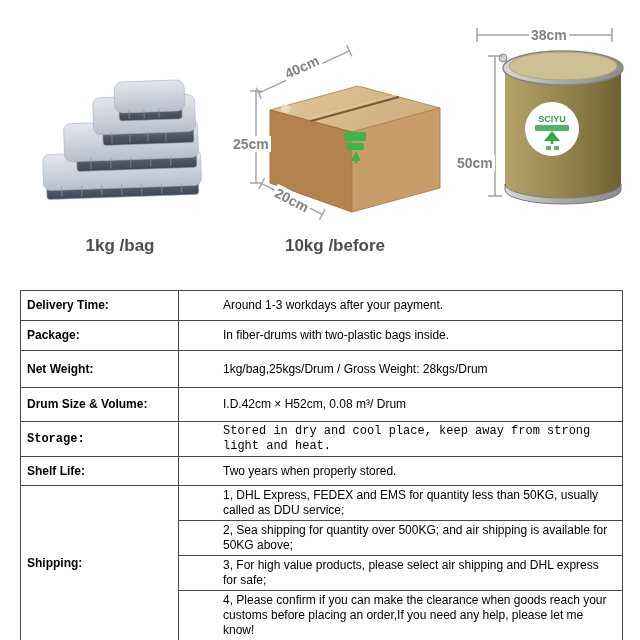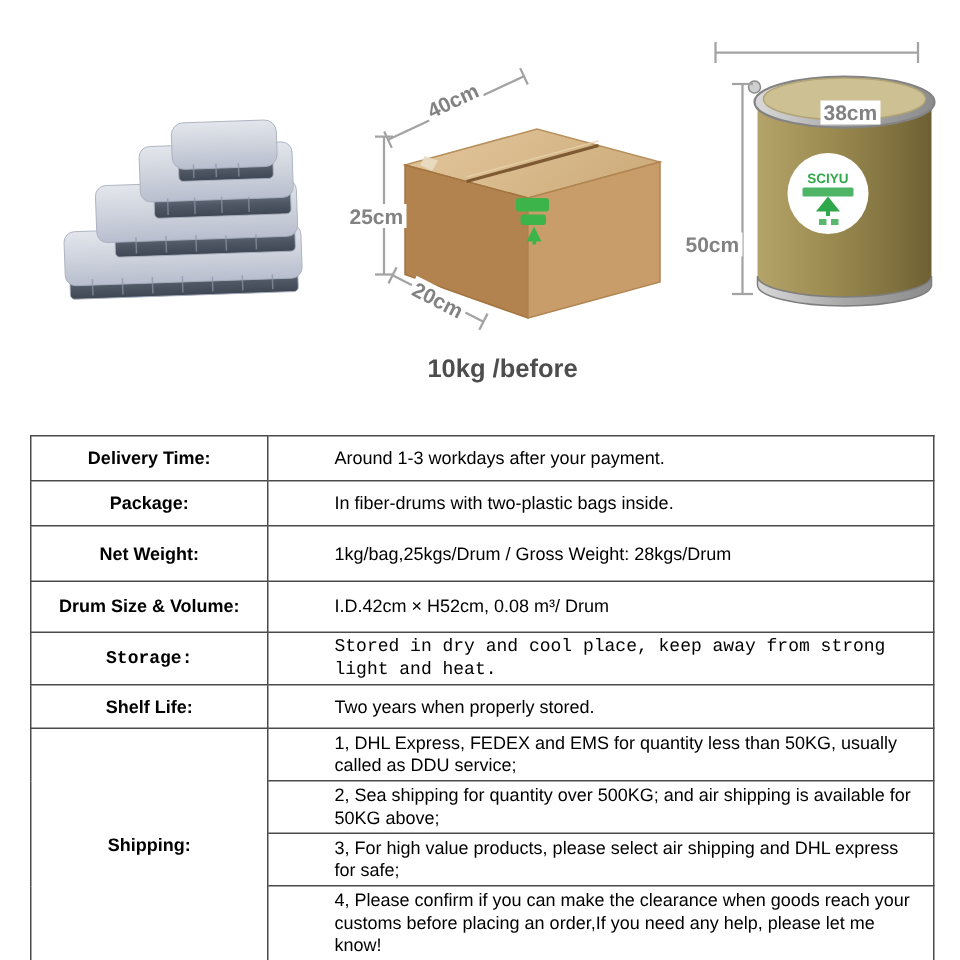--- a/index.html
+++ b/index.html
@@ -17,21 +17,21 @@
            text-align:center;white-space:nowrap;}
   .caption-bag{left:60px;width:120px;}
   .caption-carton{left:265px;width:140px;}
   .caption-drum{left:486px;width:126px;}
 
   .spec-table{position:absolute;left:20px;top:290px;width:602px;border-collapse:collapse;
               table-layout:fixed;}
   .spec-table td{border:1px solid #4a4a4a;box-sizing:border-box;
                  font-size:12px;line-height:15px;color:#000;
                  padding:2px 6px;vertical-align:middle;word-wrap:break-word;}
-  td.lbl{font-weight:bold;width:158px;text-align:center;}
+  td.lbl{font-weight:bold;width:158px;}
   td.val{width:444px;padding-left:44px;}
 </style>
 </head>
 <body>
 
 <div class="page">
 
   <div class="products">
 
     <svg class="svg-bags" viewBox="30 70 180 135">
@@ -166,23 +166,24 @@
       <g stroke="#a3a3a3" stroke-width="1.5">
         <line x1="495" y1="56" x2="495" y2="196"></line>
         <line x1="488" y1="56" x2="502" y2="56"></line>
         <line x1="488" y1="196" x2="502" y2="196"></line>
       </g>
     </svg>
 
     <div class="dim-label" style="left:282px;top:59px;transform:rotate(-25deg);">40cm</div>
     <div class="dim-label" style="left:231px;top:136px;">25cm</div>
     <div class="dim-label" style="left:272px;top:192px;transform:rotate(27deg);">20cm</div>
-    <div class="dim-label" style="left:547px;top:27px;margin-top:40px;">38cm</div>
+    <div class="dim-label" style="left:529px;top:27px;">38cm</div>
     <div class="dim-label" style="left:455px;top:115px;margin-top:40px;">50cm</div>
 
+    <div class="caption caption-bag">1kg /bag</div>
     <div class="caption caption-carton">10kg /before</div>
   </div>
 
   <table class="spec-table">
     <tbody>
       <tr style="height:30px;">
         <td class="lbl">Delivery Time:</td>
         <td class="val">Around 1-3 workdays after your payment.</td>
       </tr>
       <tr style="height:30px;">

